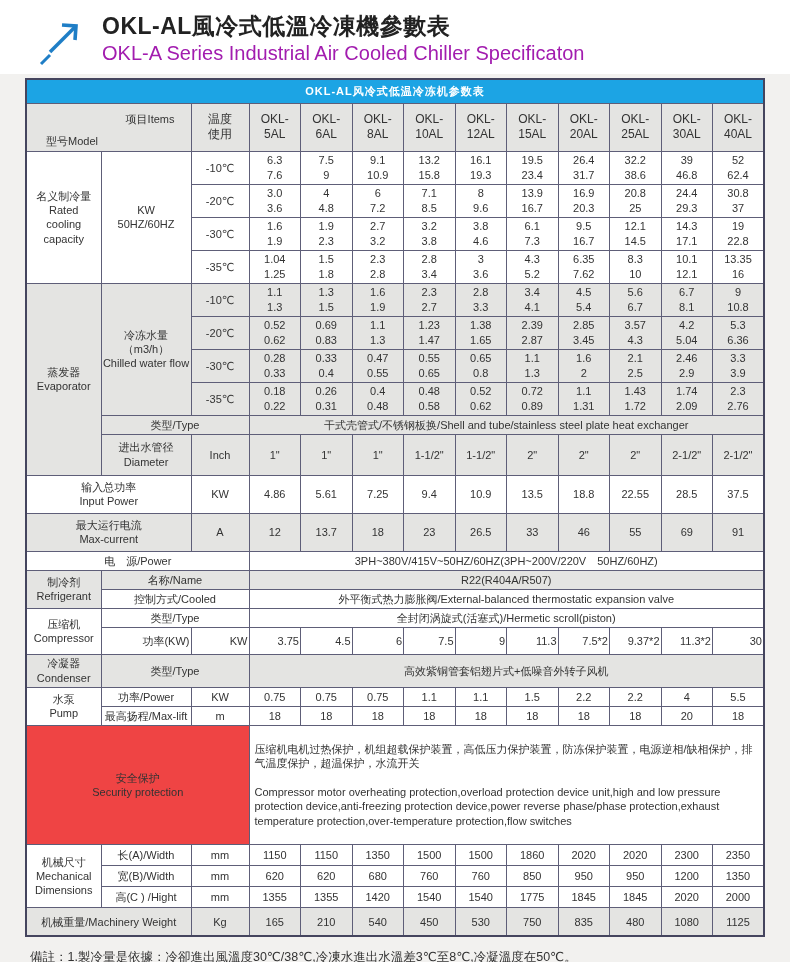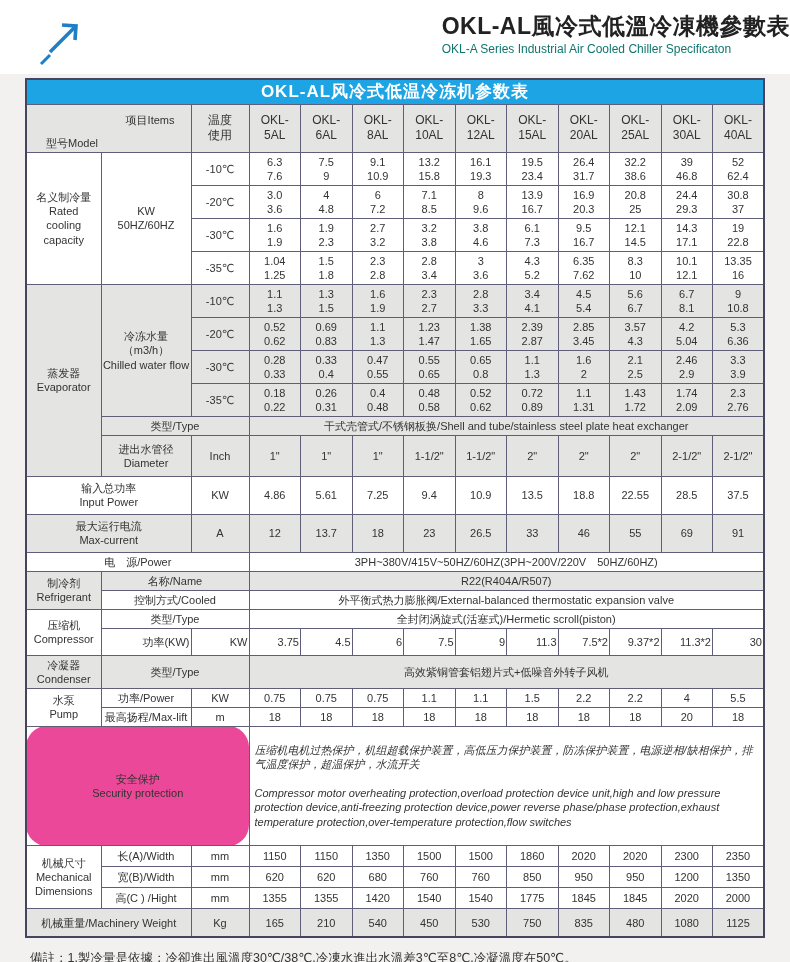--- a/index.html
+++ b/index.html
@@ -6,51 +6,51 @@
   body{
     width:790px;height:962px;
     background:#f2f1ef;
     font-family:"Liberation Sans","DejaVu Sans",sans-serif;
     color:#333;
     -webkit-font-smoothing:antialiased;
   }
   .page-header{
     background:#ffffff;
     padding:12px 0 8px 38px;
-    display:flex;align-items:flex-start;justify-content:space-between;
+    display:flex;align-items:flex-start;
   }
   .logo{width:52px;height:52px;flex:0 0 52px;margin-top:2px;}
   .titles{margin-left:12px;}
   .title-cn{font-size:23px;font-weight:bold;color:#222;letter-spacing:0.5px;line-height:1.25;}
-  .title-en{font-size:12px;color:#0f766e;margin-top:1px;}
+  .title-en{font-size:20px;color:#a21caf;margin-top:1px;}
   .table-wrap{padding:4px 25px 0 25px;}
   table{
     border-collapse:collapse;
     table-layout:fixed;
     width:740px;
     background:#ffffff;
     border:2px solid #45455e;
   }
   td{
     border:1px solid #5e5e78;
     font-size:11px;
     text-align:center;
     vertical-align:middle;
     white-space:pre-line;
     padding:1px 1px;
     line-height:1.3;
     overflow:hidden;
     color:#333;
   }
   tr.g td{background:#e4e4e2;}
-  td.cg{background:#ec4899;border-radius:21px;}
+  td.cg{background:#ef4444;}
   .blue-title td{
     background:#1ca4e4;
     color:#ffffff;
-    font-size:17px;
+    font-size:11px;
     font-weight:bold;
     height:21px;
     letter-spacing:1px;
   }
   .rh td{height:34px;font-size:12px;}
   .rd td{height:30px;}
   .rs td{height:16px;}
   .rdi td{height:38px;}
   .rp td{height:35px;}
   .rcp td{height:24px;text-align:right;}
@@ -65,21 +65,21 @@
       linear-gradient(to bottom right,
         transparent calc(50% - 0.6px),
         #5e5e78 calc(50% - 0.6px),
         #5e5e78 calc(50% + 0.6px),
         transparent calc(50% + 0.6px));
     padding:0;
   }
   tr.g td.diag{background-color:#e4e4e2;}
   .diag .corner-model{position:absolute;left:19px;bottom:2px;font-size:11px;}
   .diag .corner-items{position:absolute;right:16px;top:8px;font-size:11px;}
-  .sec-text{text-align:left;padding:2px 5px;font-style:italic;}
+  .sec-text{text-align:left;padding:2px 5px;}
   .sec-text div{text-align:left;}
   .notes{
     padding:10px 25px 0 30px;
     font-size:12.5px;
     color:#333;
     line-height:1.6;
   }
 </style>
 </head>
 <body>

